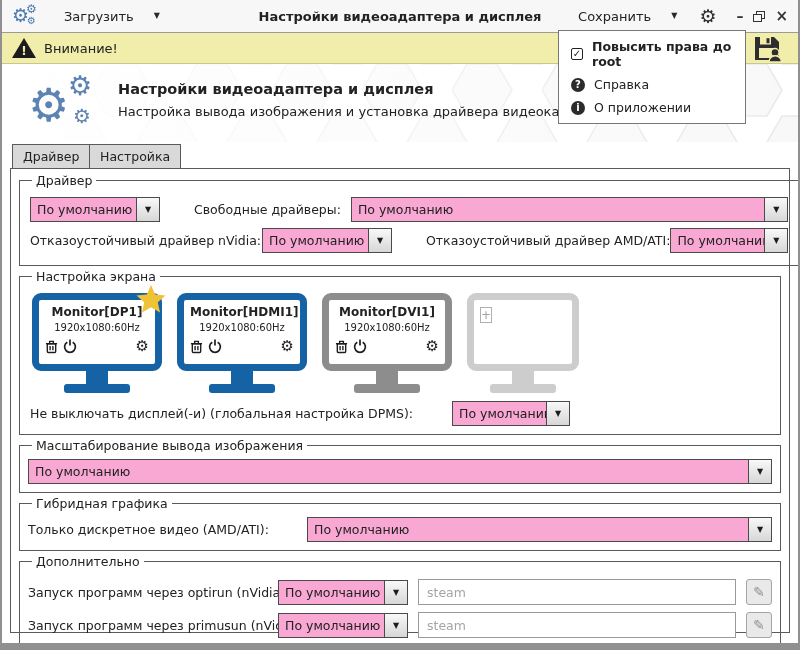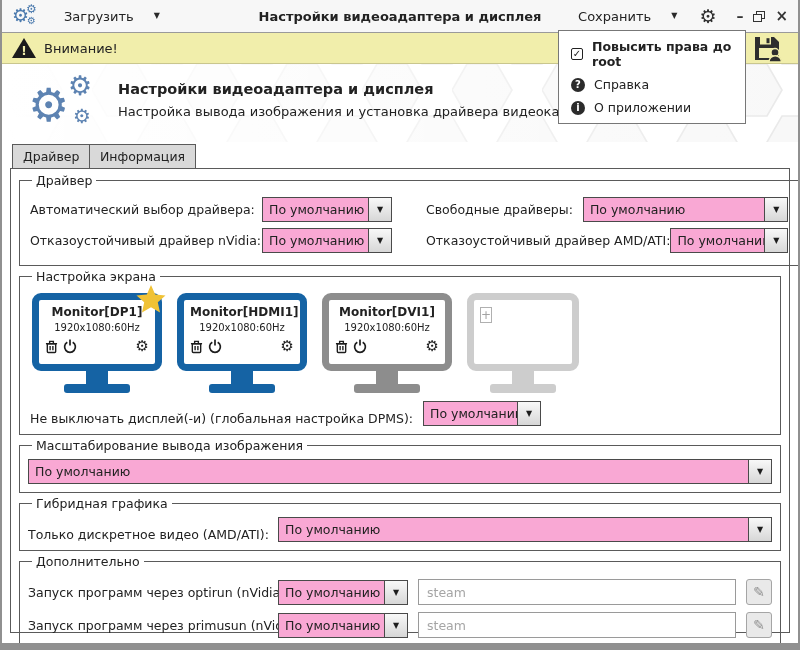--- a/index.html
+++ b/index.html
@@ -83,21 +83,21 @@
     font-size:12.5px; padding:4px 10px; margin-right:-1.5px;
   }
   .tab.active { background:#fff; padding:5px 10px 6px; margin-bottom:-1.5px; }
 
   
   .panel { margin:0 8px; border:1.5px solid #5a5a5a; height:465px; background:#fff; padding-top:1px; position:relative; z-index:2; }
 
   fieldset { border:1.5px solid #5a5a5a; margin:3px 8px; padding:3px 8px 6px; }
   legend { font-size:12.5px; padding:0 4px; margin-left:4px; }
 
-  .row { display:flex; align-items:flex-end; }
+  .row { display:flex; align-items:center;gap:29px; }
   .lbl { font-size:12.5px; white-space:nowrap; }
 
   
   .combo { display:flex; height:25px; border:1.5px solid #4a4a4a; background:#f9a8d4; align-items:stretch; }
   .combo .txt { flex:1; font-size:12.5px; display:flex; align-items:center; padding:0 6px; white-space:nowrap; overflow:hidden; }
   .combo .arrow {
     width:23px; border-left:1.5px solid #4a4a4a;
     background:linear-gradient(#f8f8f8,#d7d7d7);
     display:flex; align-items:center; justify-content:center;
     font-size:8px; color:#1d1d1d; flex:none;
@@ -231,29 +231,28 @@
     <span>Справка</span>
   </div>
   <div class="menu-item">
     <span class="mi-circle">i</span>
     <span>О приложении</span>
   </div>
 </div>
 
 <div class="tabs">
   <div class="tab">Драйвер</div>
-  <div class="tab">Информация</div>
+  <div class="tab">Настройка</div>
 </div>
 
 <div class="panel">
 
   <fieldset>
     <legend>Драйвер</legend>
     <div class="drv-row">
-      <span class="lbl w232">Автоматический выбор драйвера:</span>
       <div class="combo cmb130">
         <span class="txt">По умолчанию</span>
         <span class="arrow">▼</span>
       </div>
       <span class="lbl ml34">Свободные драйверы:</span>
       <div class="combo flex1 ml10">
         <span class="txt">По умолчанию</span>
         <span class="arrow">▼</span>
       </div>
     </div>

